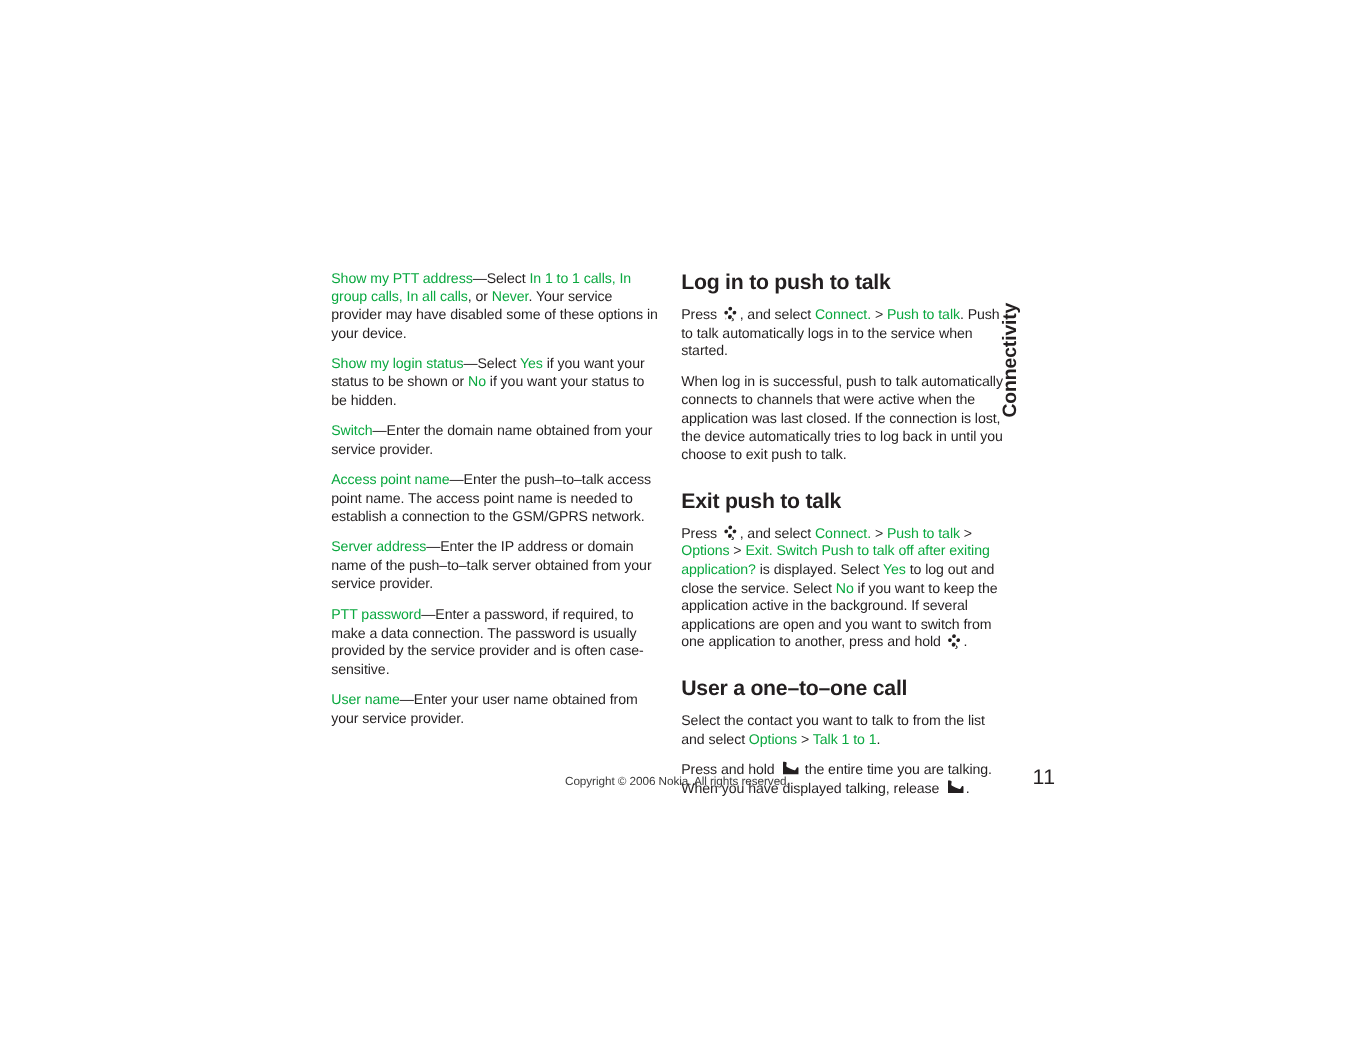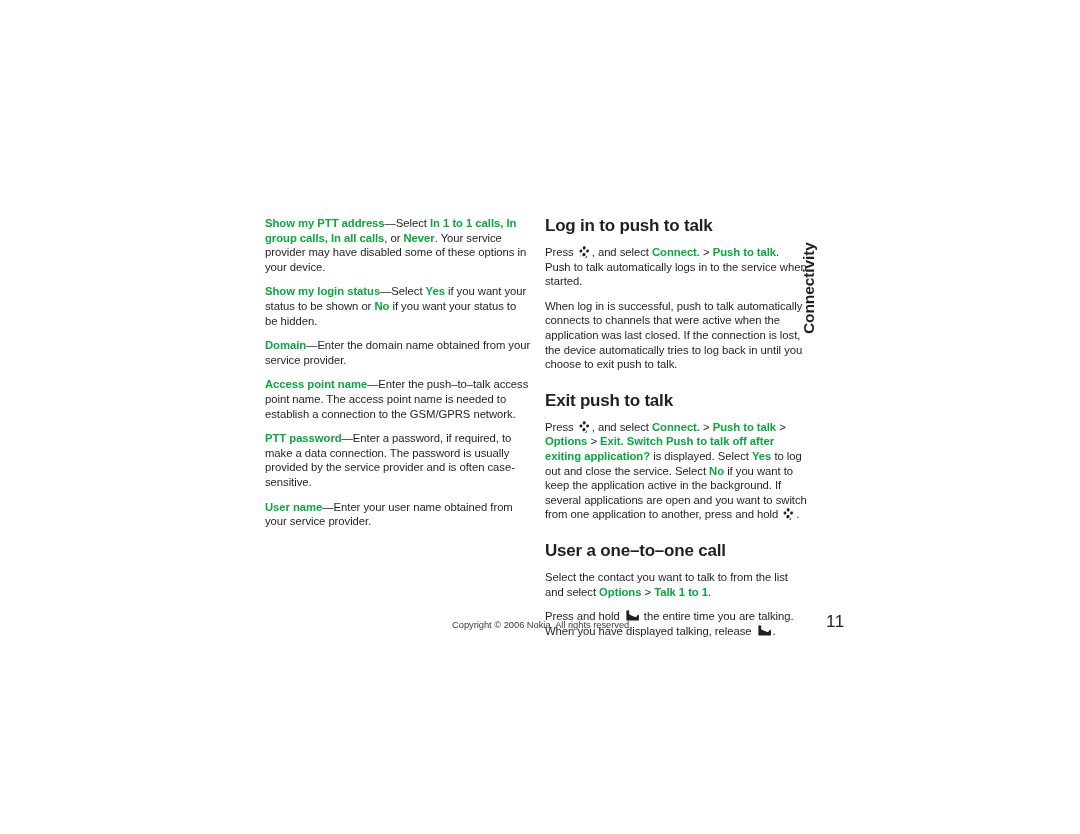--- a/index.html
+++ b/index.html
@@ -44,21 +44,21 @@
     line-height: 20px;
     font-weight: bold;
     color: #231f20;
     letter-spacing: -0.2px;
   }
   h2.head.spaced { margin-top: 19px; }
 
   
   .g {
     color: #0aa83f;
-    font-weight: bold;
+    font-weight: normal;
     text-align: right;
   }
 
   
   .key {
     display: inline-block;
     vertical-align: -2px;
     position: relative;
     margin: 0 2px;
   }
@@ -123,24 +123,25 @@
 
 <div class="page">
 
   <div class="col col-left">
 
     <p><span class="g">Show my PTT address</span><span>—Select </span><span class="g">In 1 to 1 calls, In group calls, In all calls</span><span>, or </span><span class="g">Never</span><span>. Your service provider may have disabled some of these options in your device.</span></p>
 
     <p><span class="g">Show my login status</span><span>—Select </span><span class="g">Yes</span><span> if you want your status to be shown or </span><span class="g">No</span><span> if you want your status to be hidden.</span></p>
 
 
-    <p><span class="g">Domain</span><span>—Enter the domain name obtained from your service provider.</span></p>
+    <p><span class="g">Switch</span><span>—Enter the domain name obtained from your service provider.</span></p>
 
     <p><span class="g">Access point name</span><span>—Enter the push–to–talk access point name. The access point name is needed to establish a connection to the GSM/GPRS network.</span></p>
 
+    <p><span class="g">Server address</span><span>—Enter the IP address or domain name of the push–to–talk server obtained from your service provider.</span></p>
 
     <p><span class="g">PTT password</span><span>—Enter a password, if required, to make a data connection. The password is usually provided by the service provider and is often case-sensitive.</span></p>
 
     <p><span class="g">User name</span><span>—Enter your user name obtained from your service provider.</span></p>
 
   </div>
 
   <div class="col col-right">
 
     <h2 class="head">Log in to push to talk</h2>

